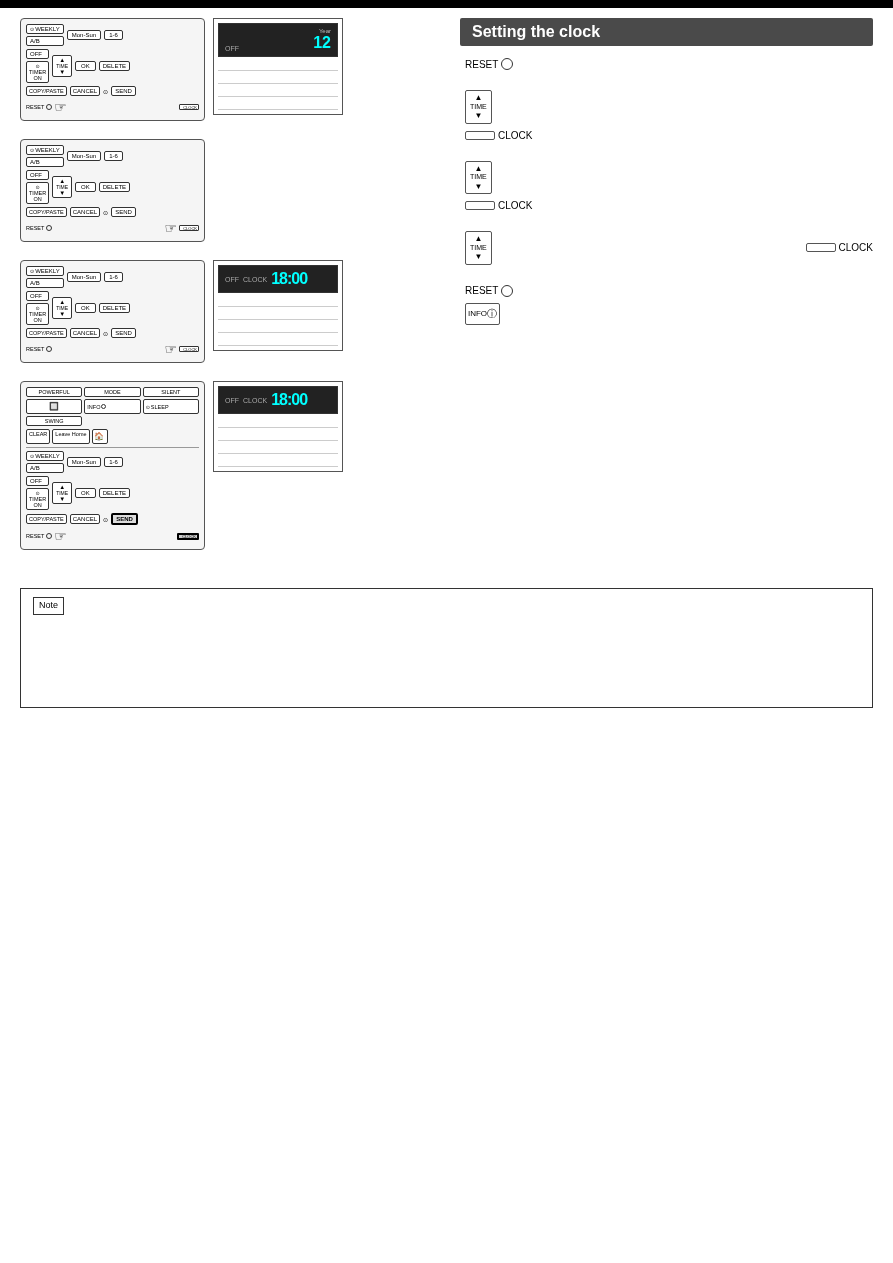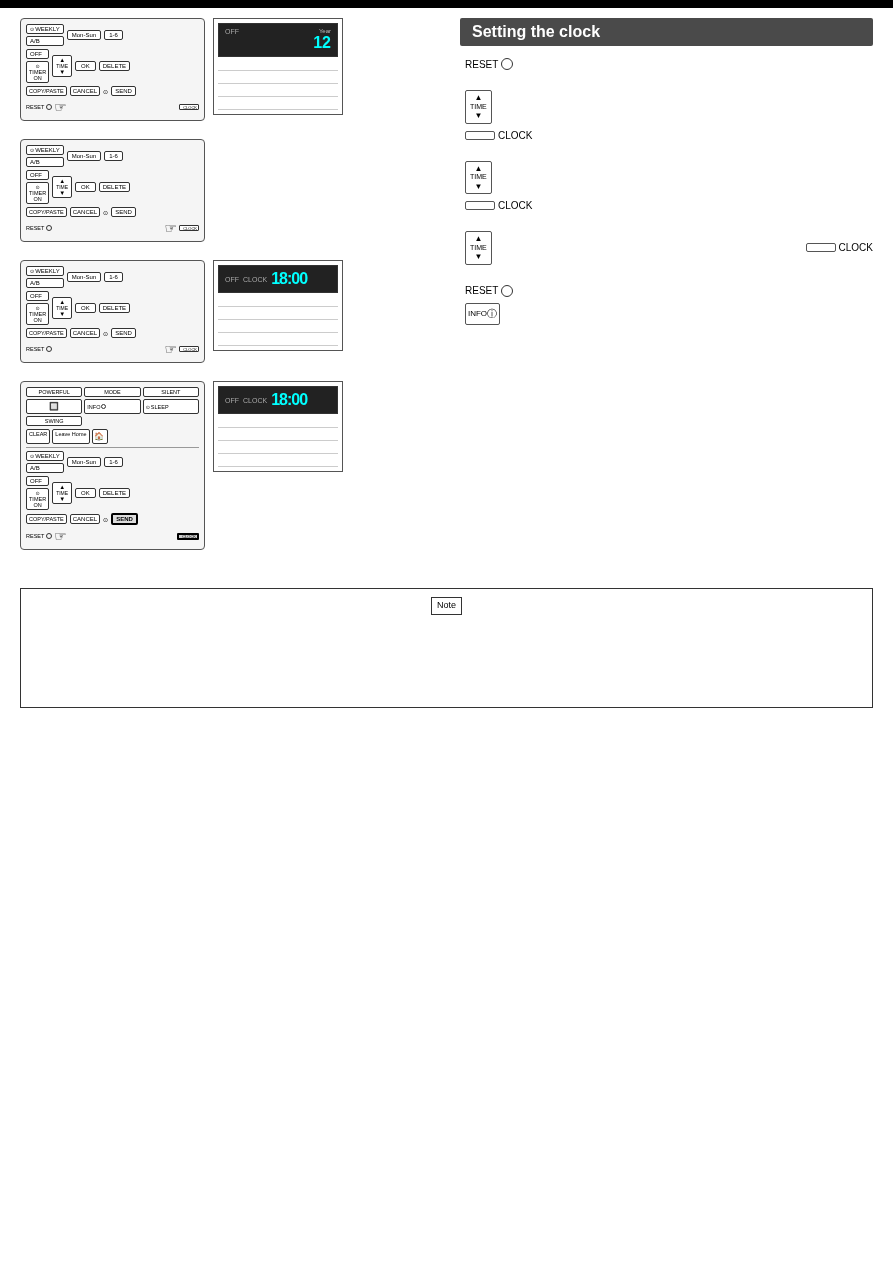--- a/index.html
+++ b/index.html
@@ -227,21 +227,21 @@
       background: #fff;
       padding: 4px;
     }
 
     .display-screen {
       background: #222;
       color: #fff;
       font-size: 10px;
       padding: 4px 6px;
       display: flex;
-      align-items: flex-start;
+      align-items: flex-end;
       gap: 4px;
       margin-bottom: 4px;
       border: 1px solid #333;
     }
 
     .display-off {
       font-size: 7px;
       color: #aaa;
     }
 
@@ -390,21 +390,20 @@
     }
 
     
     .note-box {
       border: 1.5px solid #333;
       margin: 10px 20px;
       padding: 8px 12px;
       font-size: 9px;
       line-height: 1.5;
       min-height: 120px;
-      text-align: center;
     }
 
     .note-tag {
       border: 1px solid #333;
       padding: 1px 5px;
       font-size: 9px;
       display: inline-block;
       margin-bottom: 6px;
     }
 

